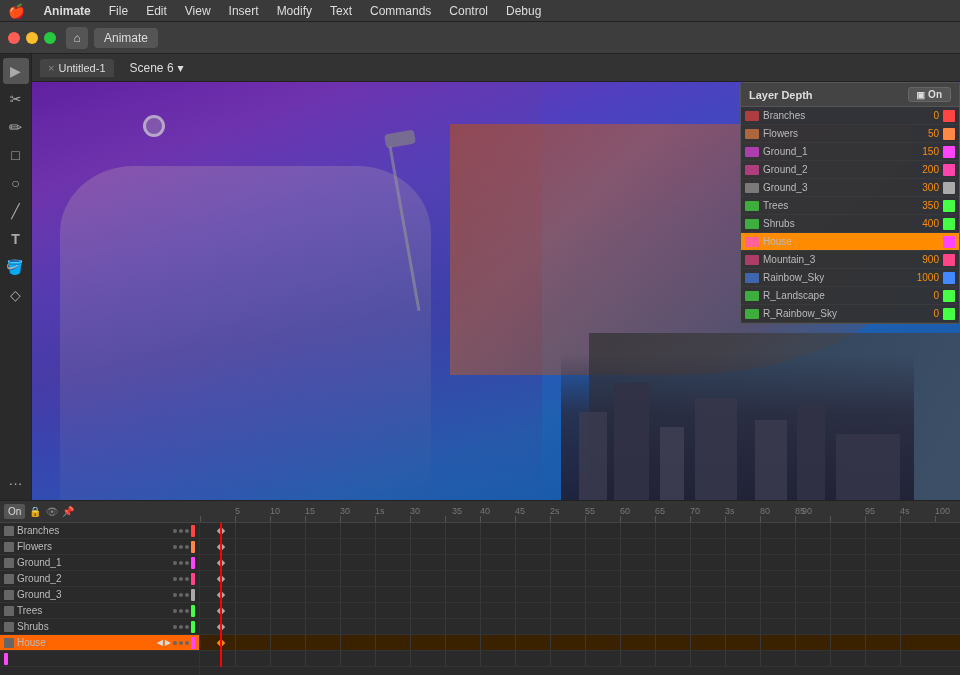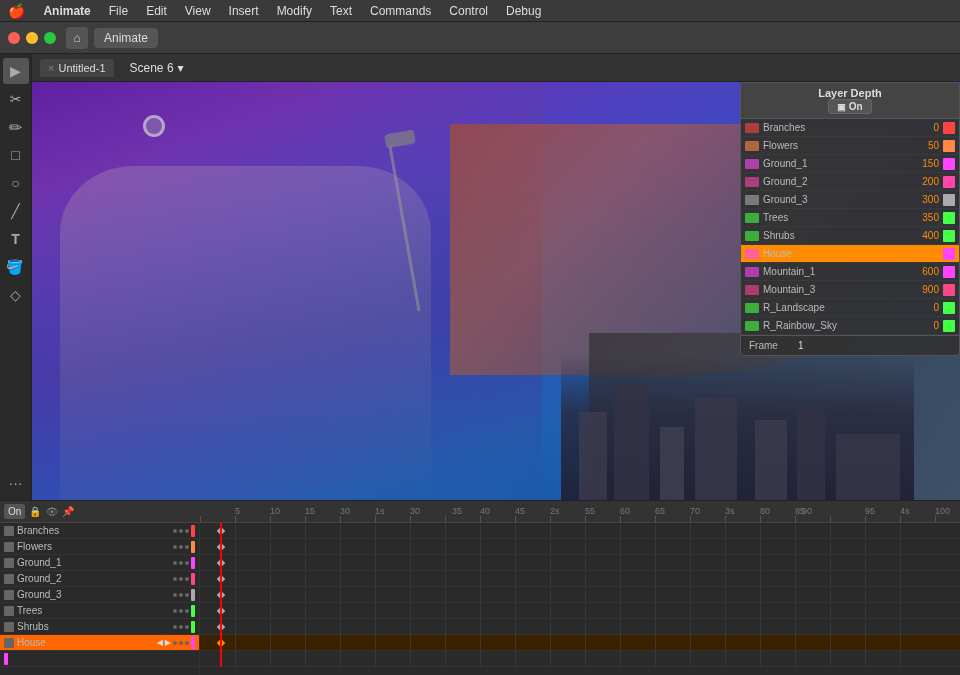--- a/index.html
+++ b/index.html
@@ -37,21 +37,21 @@
     .scene-selector { display: flex; align-items: center; gap: 4px; margin-left: 16px; color: #ddd; font-size: 12px; cursor: pointer; }
     #canvas-content { width: 100%; height: calc(100% - 28px); overflow: hidden; }
     #canvas-image { width: 100%; height: 100%; background: linear-gradient(135deg, #4a2080 0%, #6030a0 20%, #8040c0 40%, #3060c0 60%, #2050a0 80%, #1040a0 100%); position: relative; overflow: hidden; }
 
     
     .anime-scene { width: 100%; height: 100%; position: relative; background: linear-gradient(160deg, #6020a0 0%, #7030b0 15%, #5040c0 30%, #3050c0 50%, #2060b0 70%, #1050a0 100%); }
     .scene-overlay { position: absolute; bottom: 0; right: 0; width: 40%; height: 40%; background: linear-gradient(135deg, #303030 0%, #404040 50%, #505050 100%); opacity: 0.7; }
 
     
     #layer-depth { position: absolute; top: 0; right: 0; width: 220px; background: rgba(50,50,50,0.95); border: 1px solid #555; border-radius: 4px; z-index: 10; }
-    .ld-header { display: flex; align-items: center; justify-content: space-between; padding: 4px 8px; background: #444; border-bottom: 1px solid #555; font-size: 11px; color: #ddd; font-weight: bold; flex-direction: column; }
+    .ld-header { display: flex; align-items: center; justify-content: space-between; padding: 4px 8px; background: #444; border-bottom: 1px solid #555; font-size: 11px; color: #ddd; font-weight: bold; }
     .ld-on-btn { background: #555; border: 1px solid #666; padding: 1px 8px; border-radius: 3px; font-size: 10px; color: #ddd; cursor: pointer; display: flex; align-items: center; gap: 3px; }
     .ld-table { width: 100%; }
     .ld-row { display: flex; align-items: center; height: 18px; padding: 0 4px; border-bottom: 1px solid #3a3a3a; }
     .ld-row.selected { background: #ff8c00; }
     .ld-icon { width: 14px; height: 10px; background: #555; margin-right: 4px; border-radius: 1px; flex-shrink: 0; }
     .ld-name { flex: 1; font-size: 10px; color: #bbb; overflow: hidden; white-space: nowrap; }
     .ld-value { width: 30px; text-align: right; font-size: 10px; color: #ff8c00; }
     .ld-color { width: 12px; height: 12px; border-radius: 1px; margin-left: 4px; flex-shrink: 0; }
     .ld-frame { display: flex; align-items: center; padding: 4px 8px; font-size: 10px; color: #bbb; border-top: 1px solid #555; }
     .ld-frame-val { margin-left: 20px; color: #ddd; }
@@ -227,48 +227,44 @@
     <span class="ld-value">400</span>
     <div class="ld-color" style="background:#44ff44;"></div>
   </div>
               <div class="ld-row selected">
     <div class="ld-icon" style="background:#ff44ff;opacity:0.6;"></div>
     <span class="ld-name">House</span>
     <span class="ld-value">500</span>
     <div class="ld-color" style="background:#ff44ff;"></div>
   </div>
               <div class="ld-row">
-    <div class="ld-icon" style="background:#ff44ff;opacity:0.6;"></div>
-    <span class="ld-name">Mountain_1</span>
-    <span class="ld-value">600</span>
-    <div class="ld-color" style="background:#ff44ff;"></div>
-  </div>
-              <div class="ld-row">
     <div class="ld-icon" style="background:#ff4488;opacity:0.6;"></div>
     <span class="ld-name">Mountain_3</span>
     <span class="ld-value">900</span>
     <div class="ld-color" style="background:#ff4488;"></div>
   </div>
               <div class="ld-row">
+    <div class="ld-icon" style="background:#4488ff;opacity:0.6;"></div>
+    <span class="ld-name">Rainbow_Sky</span>
+    <span class="ld-value">1000</span>
+    <div class="ld-color" style="background:#4488ff;"></div>
+  </div>
+              <div class="ld-row">
     <div class="ld-icon" style="background:#44ff44;opacity:0.6;"></div>
     <span class="ld-name">R_Landscape</span>
     <span class="ld-value">0</span>
     <div class="ld-color" style="background:#44ff44;"></div>
   </div>
               <div class="ld-row">
     <div class="ld-icon" style="background:#44ff44;opacity:0.6;"></div>
     <span class="ld-name">R_Rainbow_Sky</span>
     <span class="ld-value">0</span>
     <div class="ld-color" style="background:#44ff44;"></div>
   </div>
             </div>
-          <div class="ld-frame">
-            <span>Frame</span>
-            <span class="ld-frame-val">1</span>
-          </div>
         </div>
 
       </div>
     </div>
   </div>
 
 </div>
 
 <div id="timeline-area">
 

